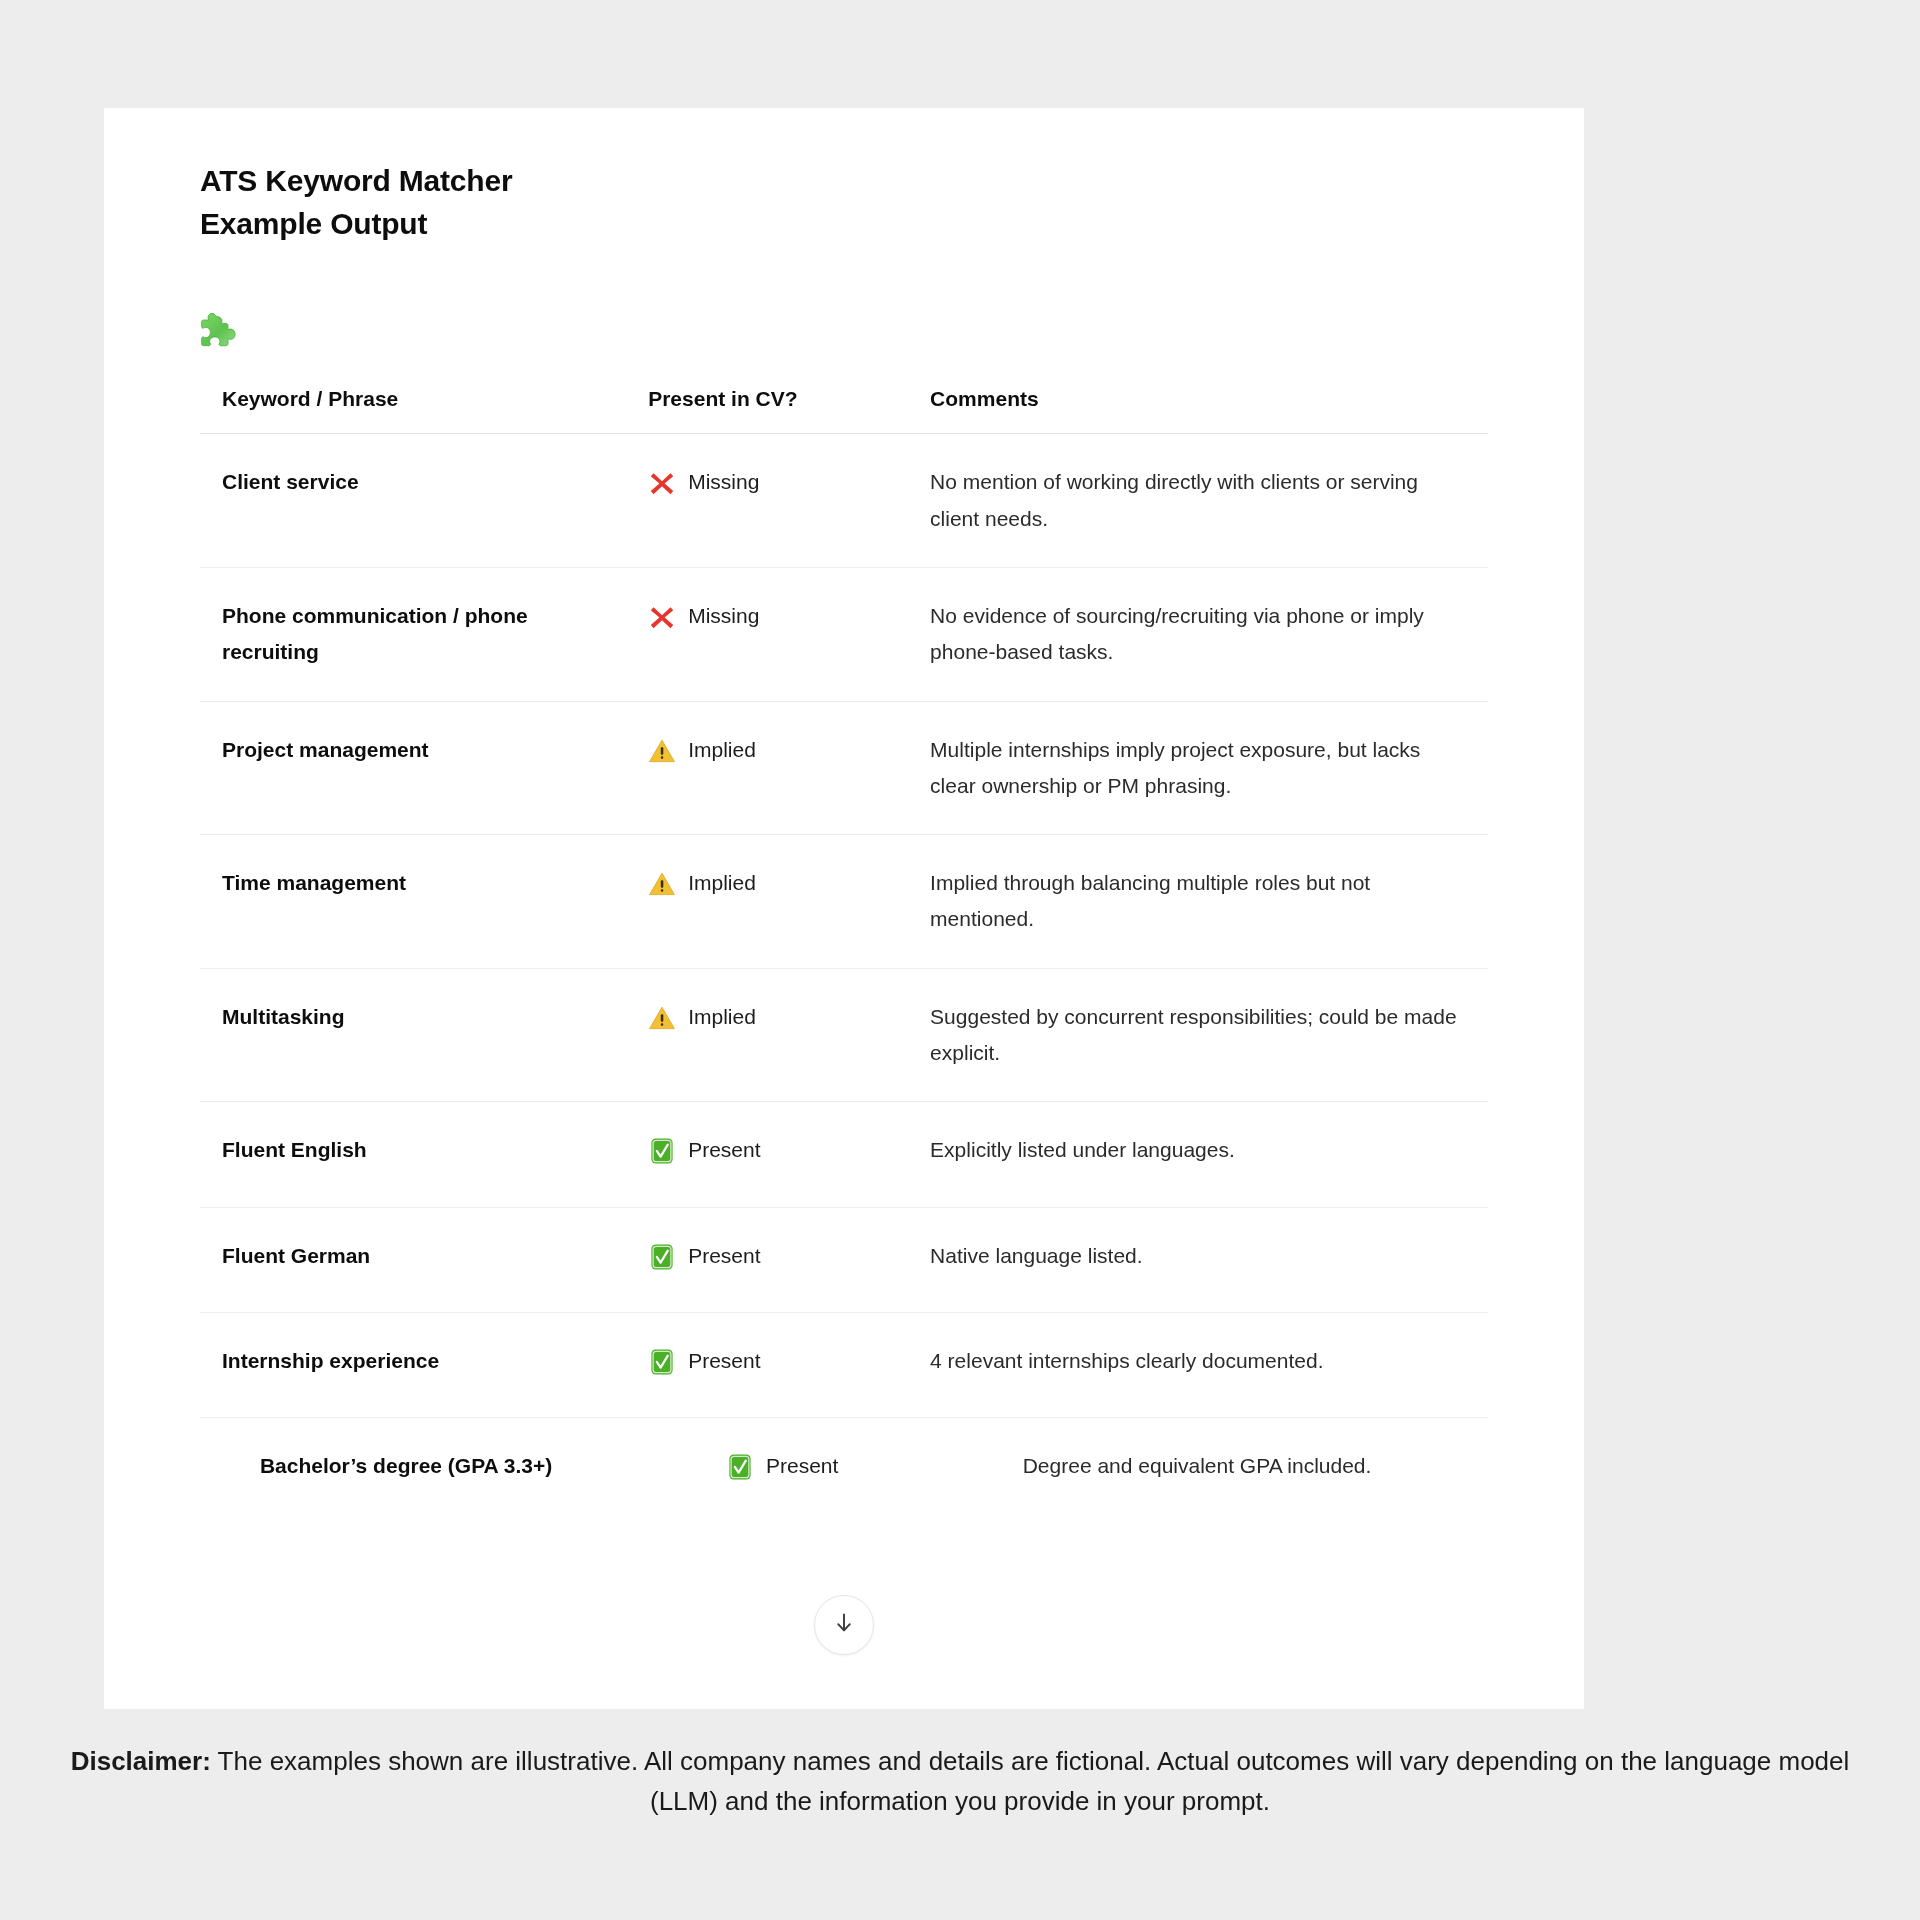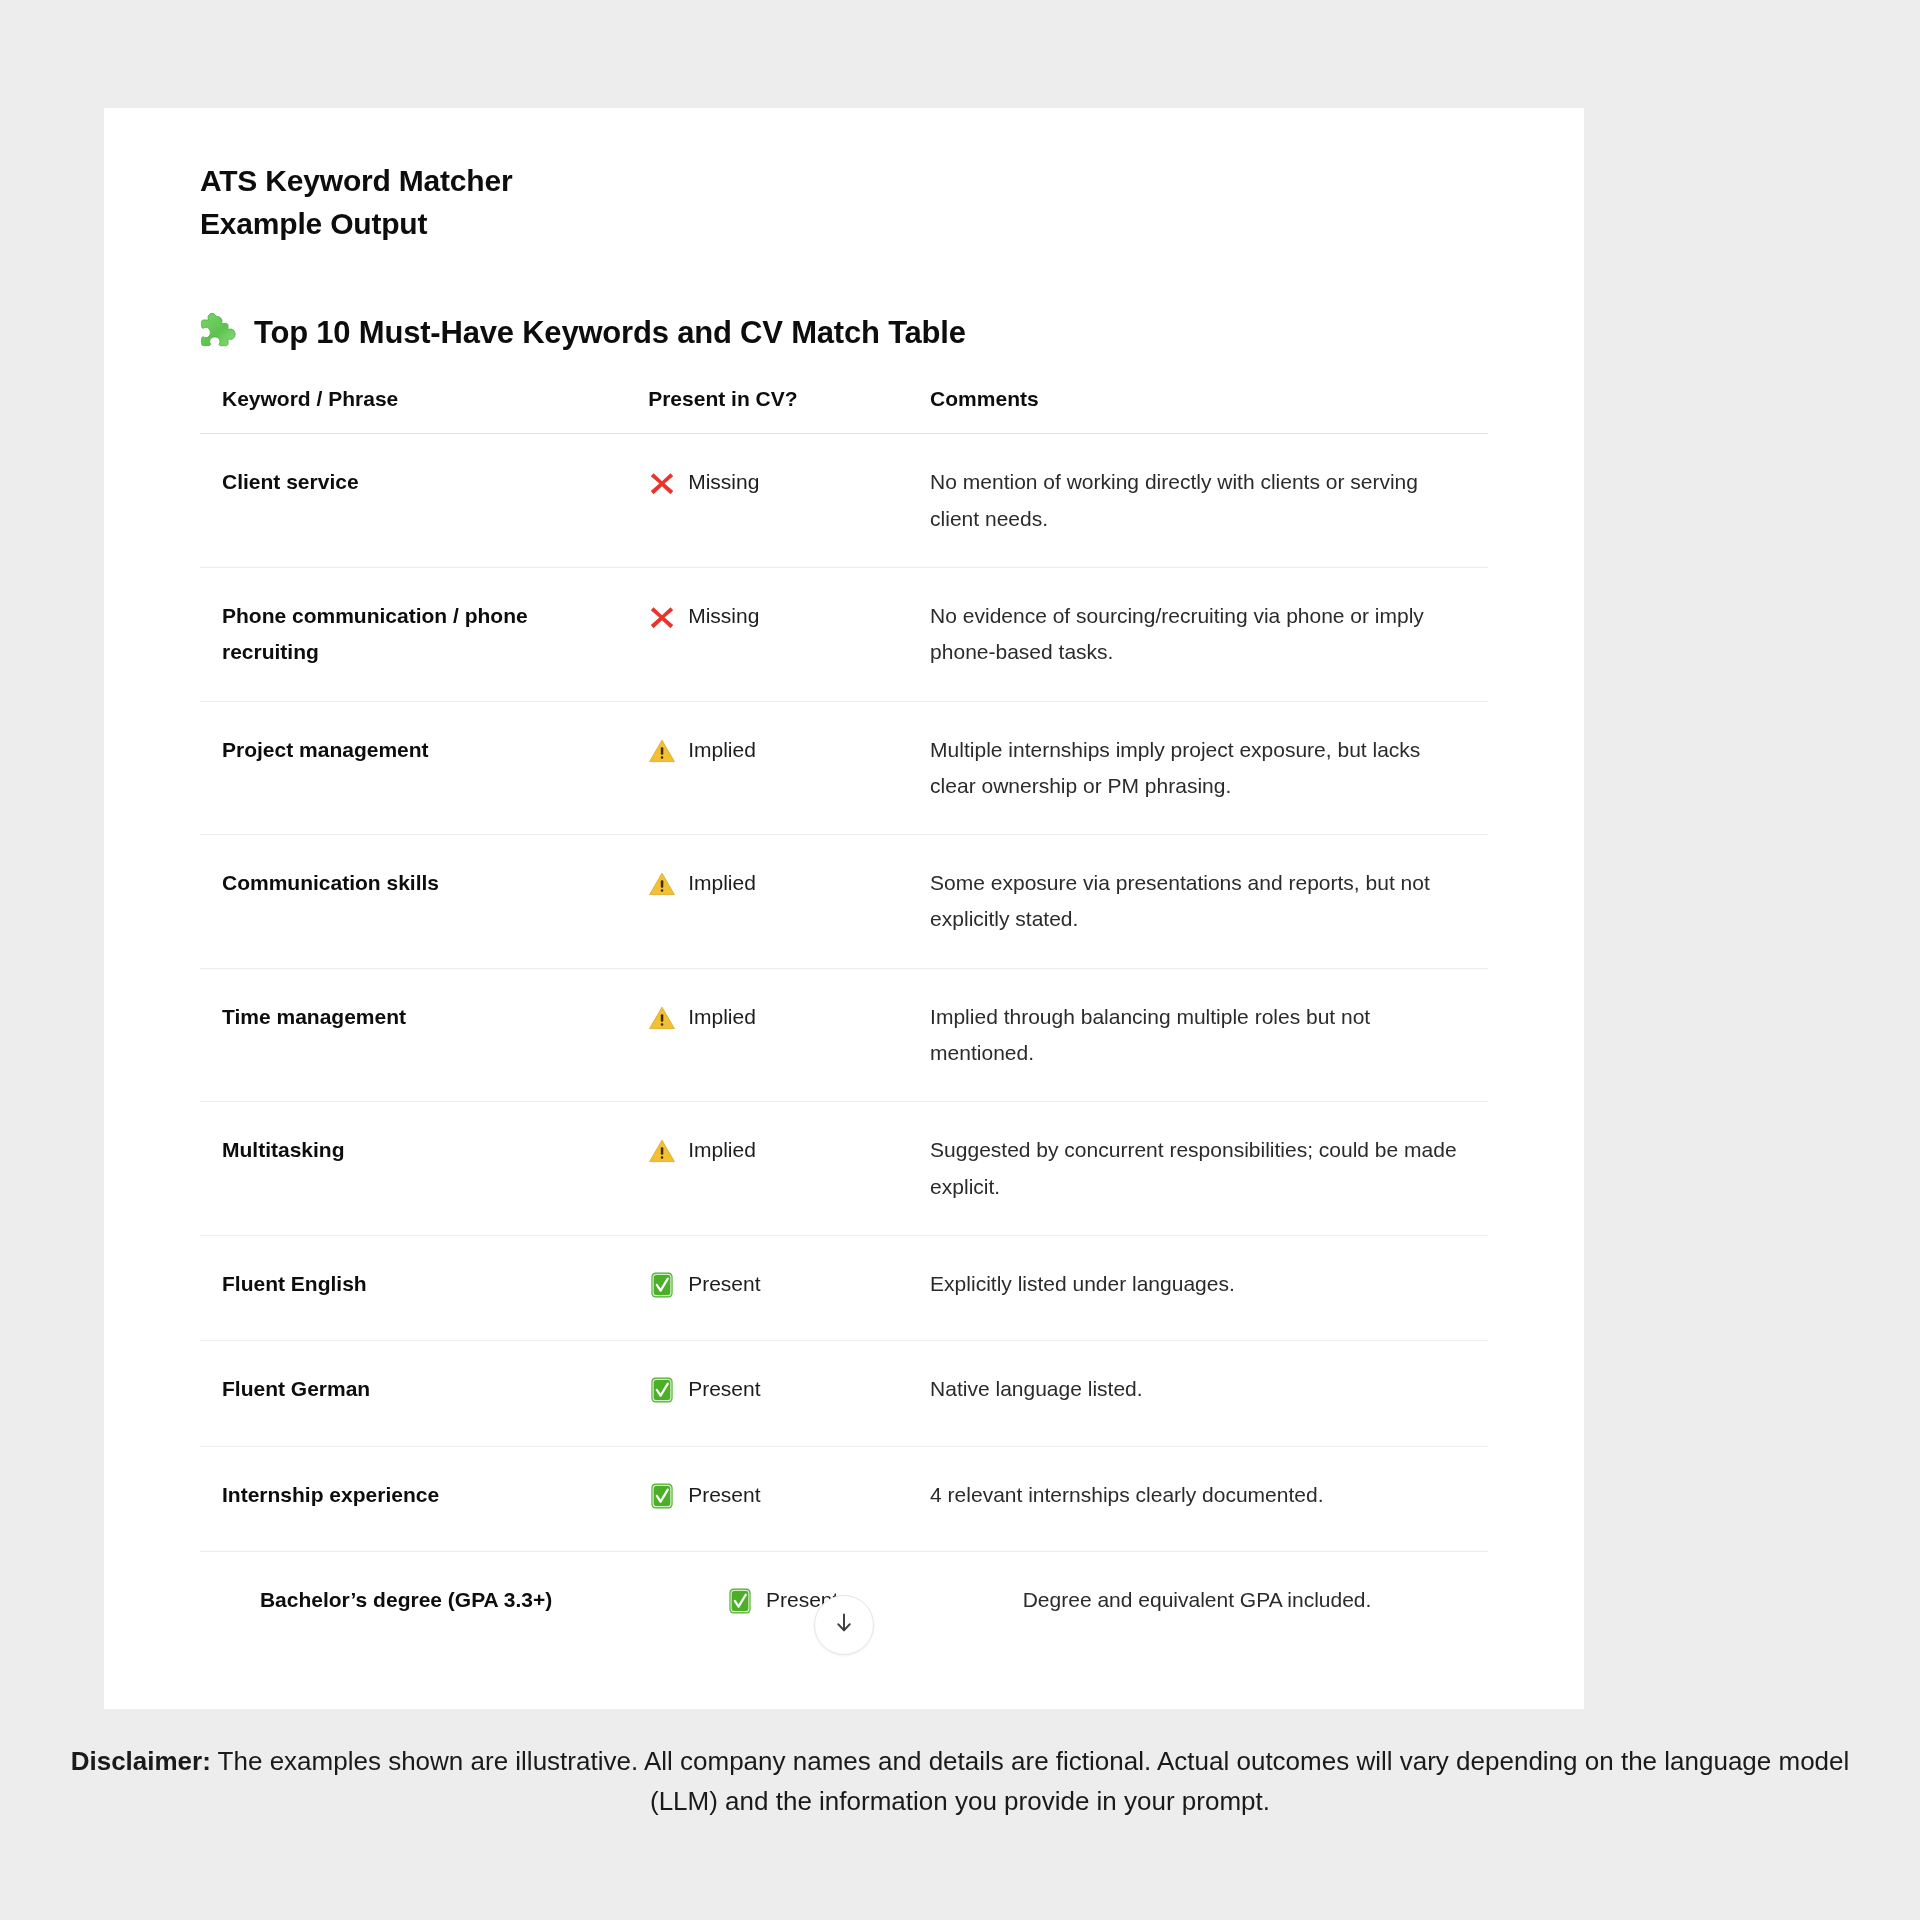--- a/index.html
+++ b/index.html
@@ -187,21 +187,20 @@
               <linearGradient id="pz" x1="0" y1="0" x2="1" y2="1">
                 <stop offset="0" stop-color="#7ad96b"></stop>
                 <stop offset="0.55" stop-color="#5ec24f"></stop>
                 <stop offset="1" stop-color="#8fe07f"></stop>
               </linearGradient>
             </defs>
             <path d="M14.5 4.2c2.4 0 4.1 1.6 4.1 3.5 0 .8-.3 1.4-.6 2 .4.4 1 .6 1.7.6h4.6v4.4c0 .8.3 1.4.8 1.8.6-.4 1.3-.7 2.2-.7 2.1 0 3.7 1.8 3.7 4s-1.6 4-3.7 4c-.9 0-1.6-.3-2.2-.7-.5.4-.8 1-.8 1.8v5.3h-5.2c-.8 0-1.4-.3-1.8-.8.4-.6.7-1.3.7-2.2 0-2.1-1.8-3.7-4-3.7s-4 1.6-4 3.7c0 .9.3 1.6.7 2.2-.4.5-1 .8-1.8.8H4.6v-5.3c0-.7.2-1.3.6-1.7-.6.3-1.2.6-2 .6-1.9 0-3.5-1.7-3.5-4.1" fill="none"></path>
             <path d="M16.8 3.5c3 0 5.2 2 5.2 4.4 0 1-.3 1.8-.8 2.5h4.9c1.1 0 1.9.8 1.9 1.9v4.5c.7-.5 1.6-.8 2.6-.8 2.5 0 4.5 2.2 4.5 5.2s-2 5.2-4.5 5.2c-1 0-1.9-.3-2.6-.8v5.2c0 1.1-.8 1.9-1.9 1.9h-5.2c-1 0-1.8-.7-1.9-1.6.6-.7 1-1.6 1-2.7 0-2.5-2.2-4.5-5.2-4.5s-5.2 2-5.2 4.5c0 1.1.4 2 1 2.7-.1.9-.9 1.6-1.9 1.6H3.5c-1.1 0-1.9-.8-1.9-1.9v-5.2c0-1 .7-1.8 1.6-1.9.7.6 1.6 1 2.7 1 2.5 0 4.5-2.2 4.5-5.2s-2-5.2-4.5-5.2c-1.1 0-2 .4-2.7 1-.9-.1-1.6-.9-1.6-1.9v-4.5c0-1.1.8-1.9 1.9-1.9h5.3c-.5-.7-.8-1.5-.8-2.5 0-2.4 2.2-4.4 5.2-4.4z" fill="url(#pz)" stroke="#4faa3f" stroke-width="0.8"></path>
           </svg>
         </span>
-        <span>Top 10 Must-Have Keywords and CV Match Table</span>
       </div>
 
       <table class="match-table">
         <colgroup>
           <col class="c-kw">
             <col class="c-st">
             <col class="c-cm">
         </colgroup>
         <thead>
           <tr>
@@ -237,32 +236,20 @@
                   <span class="status-icon"><svg width="28" height="28" viewBox="0 0 28 28" aria-hidden="true">
                       <path d="M14 3.2 L26.4 24.6 L1.6 24.6 Z" fill="#f2c033" stroke="#d9a61f" stroke-width="0.8" stroke-linejoin="round"></path>
                       <rect x="12.8" y="10.2" width="2.5" height="7.6" rx="1.1" fill="#3b2d05"></rect>
                       <rect x="12.8" y="19.3" width="2.5" height="2.5" rx="1.1" fill="#3b2d05"></rect>
                     </svg></span>
                   <span class="status-label">Implied</span>
                 </span></td>
               <td class="cell-comment">Multiple internships imply project exposure, but lacks clear ownership or PM phrasing.</td>
             </tr>
             <tr>
-              <td class="cell-keyword">Communication skills</td>
-              <td class="cell-status"><span class="status-wrap">
-                  <span class="status-icon"><svg width="28" height="28" viewBox="0 0 28 28" aria-hidden="true">
-                      <path d="M14 3.2 L26.4 24.6 L1.6 24.6 Z" fill="#f2c033" stroke="#d9a61f" stroke-width="0.8" stroke-linejoin="round"></path>
-                      <rect x="12.8" y="10.2" width="2.5" height="7.6" rx="1.1" fill="#3b2d05"></rect>
-                      <rect x="12.8" y="19.3" width="2.5" height="2.5" rx="1.1" fill="#3b2d05"></rect>
-                    </svg></span>
-                  <span class="status-label">Implied</span>
-                </span></td>
-              <td class="cell-comment">Some exposure via presentations and reports, but not explicitly stated.</td>
-            </tr>
-            <tr>
               <td class="cell-keyword">Time management</td>
               <td class="cell-status"><span class="status-wrap">
                   <span class="status-icon"><svg width="28" height="28" viewBox="0 0 28 28" aria-hidden="true">
                       <path d="M14 3.2 L26.4 24.6 L1.6 24.6 Z" fill="#f2c033" stroke="#d9a61f" stroke-width="0.8" stroke-linejoin="round"></path>
                       <rect x="12.8" y="10.2" width="2.5" height="7.6" rx="1.1" fill="#3b2d05"></rect>
                       <rect x="12.8" y="19.3" width="2.5" height="2.5" rx="1.1" fill="#3b2d05"></rect>
                     </svg></span>
                   <span class="status-label">Implied</span>
                 </span></td>
               <td class="cell-comment">Implied through balancing multiple roles but not mentioned.</td>

